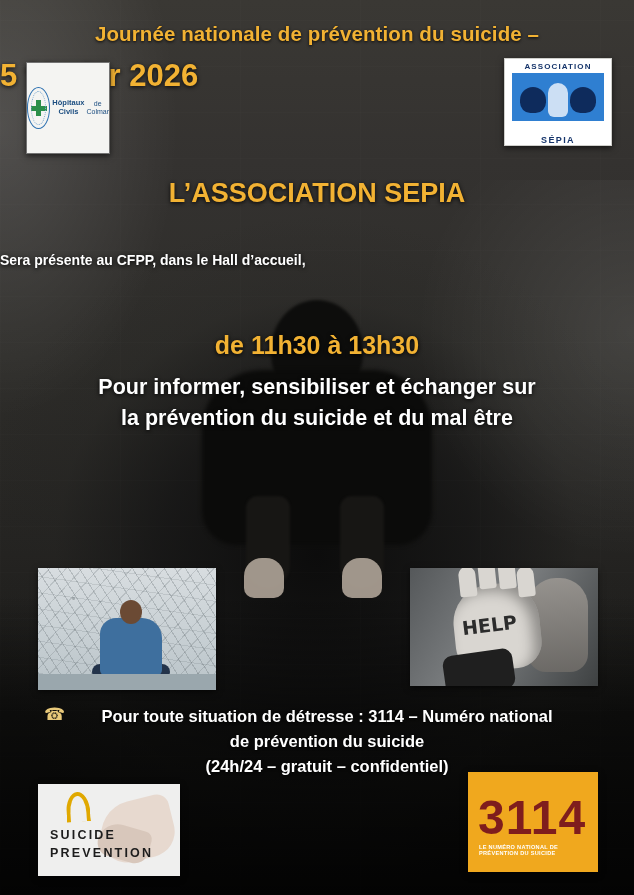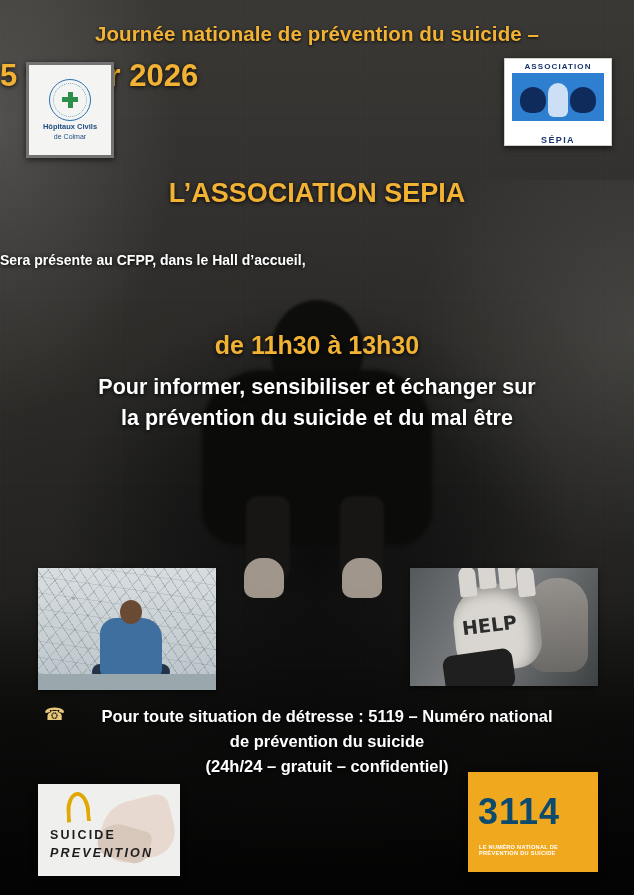--- a/index.html
+++ b/index.html
@@ -131,23 +131,23 @@
   }
 
   
   .logo-hcc {
     position: absolute;
     left: 26px;
     top: 62px;
     width: 82px;
     height: 90px;
     background: #f4f4f2;
-    border: 3px solid #737373;
+    border: 1px solid #737373;
     display: flex;
-    flex-direction: column;
+    flex-direction: row;
     align-items: center;
     justify-content: center;
     gap: 2px;
     box-shadow: 0 2px 6px rgba(0,0,0,.6);
   }
   .logo-hcc .emblem {
     width: 40px;
     height: 40px;
     border-radius: 50%;
     border: 1.4px solid #2b6fb0;
@@ -463,39 +463,38 @@
     color: #1d1d1d;
     font-weight: bold;
   }
   .logo-prevention .t2 {
     position: absolute;
     left: 12px; top: 62px;
     font-size: 12.5px;
     letter-spacing: 2.2px;
     color: #1d1d1d;
     font-weight: bold;
-    font-style: italic;
   }
 
   .logo-3114 {
     position: absolute;
     right: 36px;
     top: 772px;
     width: 130px;
     height: 100px;
     background: #f0a81e;
     box-shadow: 0 2px 6px rgba(0,0,0,.55);
   }
   .logo-3114 .num {
     position: absolute;
     left: 10px;
     top: 22px;
-    font-size: 36px;
-    font-weight: bold;
-    color: #0c4a6e;
+    font-size: 48px;
+    font-weight: bold;
+    color: #7f1d1d;
     letter-spacing: 1px;
     line-height: 1;
   }
   .logo-3114 .sub {
     position: absolute;
     left: 11px;
     top: 72px;
     font-size: 5.6px;
     color: #ffffff;
     letter-spacing: .3px;
@@ -566,21 +565,21 @@
         <div class="finger f2"></div>
         <div class="finger f3"></div>
         <div class="finger f4"></div>
       </div>
       <div class="help-text">HELP</div>
       <div class="wrist"></div>
     </div>
 
     <div class="phone-icon">☎</div>
     <div class="helpline">
-      <div>Pour toute situation de détresse : 5119 – Numéro national</div>
+      <div>Pour toute situation de détresse : 3114 – Numéro national</div>
       <div>de prévention du suicide</div>
       <div>(24h/24 – gratuit – confidentiel)</div>
     </div>
 
     <div class="logo-prevention">
       <div class="hand"></div>
       <div class="hand2"></div>
       <div class="ribbon"></div>
       <div class="t1">SUICIDE</div>
       <div class="t2">PREVENTION</div>

